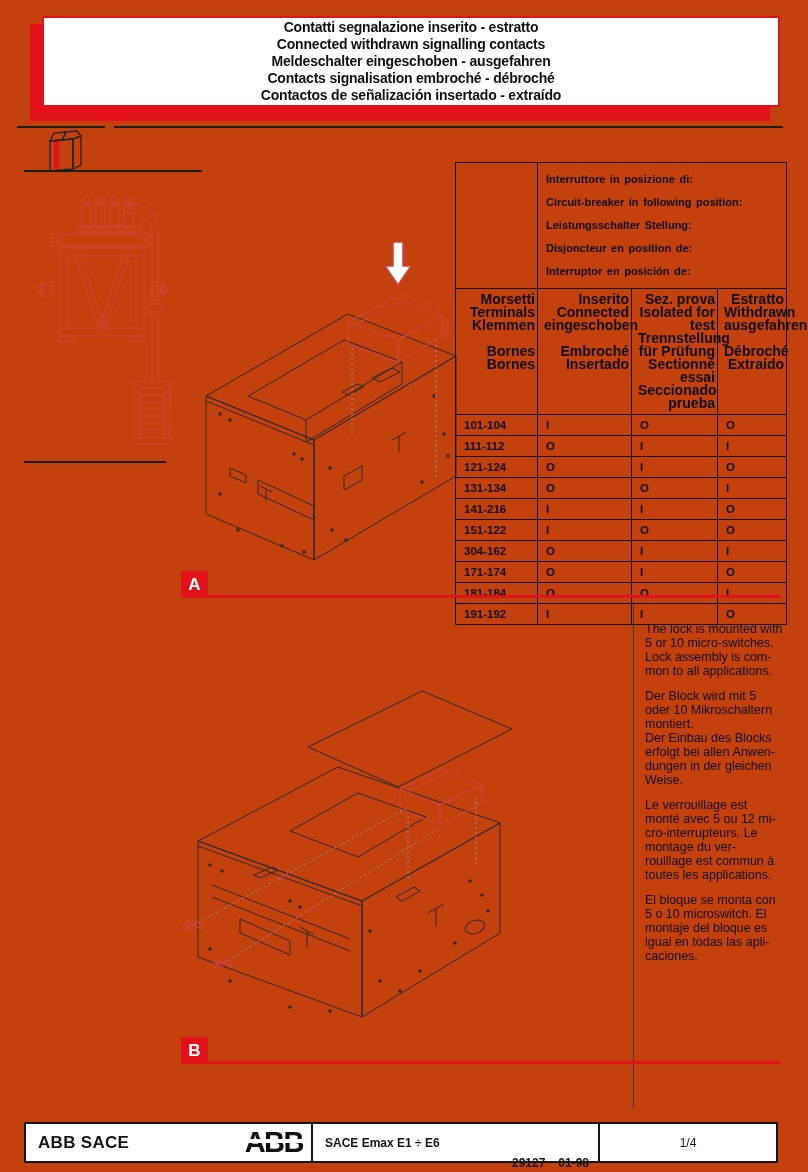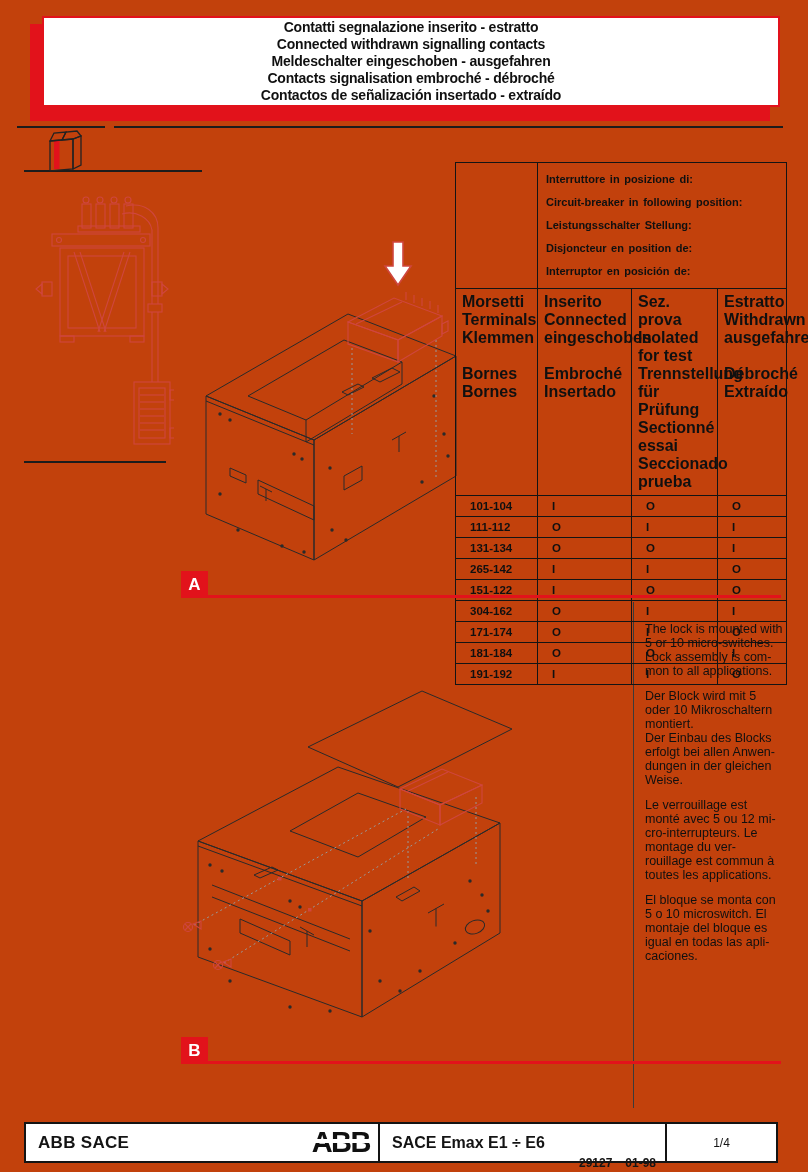--- a/index.html
+++ b/index.html
@@ -30,46 +30,46 @@
   .pkg{position:absolute;left:44px;top:128px;}
   .mech{position:absolute;left:22px;top:190px;}
   .figA{position:absolute;left:196px;top:228px;}
   .figB{position:absolute;left:170px;top:681px;}
 
   
   table.sig{position:absolute;left:455px;top:162px;width:331px;border-collapse:collapse;table-layout:fixed;}
   table.sig td{border:1.6px solid var(--ink);font-weight:bold;vertical-align:top;color:#101010;}
   td.pos-cell{font-size:11px;line-height:23px;padding:5px 4px 5px 8px;white-space:pre-line;word-spacing:1.5px;height:72px;}
   td.pos-empty{height:72px;}
-  tr.colhead td{font-size:16px;line-height:18px;padding:4px 2px 4px 6px;white-space:pre-line;height:87px;}
-  tr.datarow td{font-size:11.5px;height:18px;padding:1px 0 1px 14px;vertical-align:middle;}
+  tr.colhead td{font-size:14px;line-height:13px;padding:4px 2px 4px 6px;white-space:pre-line;height:87px;text-align:right;}
+  tr.datarow td{font-size:11.5px;height:18px;padding:1px 0 1px 8px;vertical-align:middle;}
 
   
   .seclabel{position:absolute;width:27px;height:27px;background:var(--red);color:#fff;
             font-weight:bold;font-size:17px;line-height:27px;text-align:center;z-index:3;}
   .secline{position:absolute;height:2.5px;background:var(--red);z-index:3;}
   .lineA{left:208px;top:595px;width:573px;}
   .lineB{left:208px;top:1061px;width:573px;}
   .labA{left:181px;top:571px;}
   .labB{left:181px;top:1037px;}
 
   
   .notes{position:absolute;left:645px;top:622px;width:142px;font-size:12.5px;line-height:14px;color:#101010;z-index:4;}
   .note{white-space:pre;margin:0 0 11px 0;}
 
   
   .footer{position:absolute;left:24px;top:1122px;width:754px;height:41px;border:2px solid var(--ink);
           box-sizing:border-box;display:flex;align-items:stretch;background:#fff;}
   .fcell{border-left:2px solid var(--ink);display:flex;align-items:center;box-sizing:border-box;}
-  .fcell.first{border-left:none;justify-content:space-between;width:352px;border-radius:9px;}
+  .fcell.first{border-left:none;justify-content:space-between;width:285px;border-radius:9px;}
   .company{font-size:17px;font-weight:bold;letter-spacing:0.3px;padding-left:12px;}
   .abb-logo{font-size:29px;font-weight:bold;letter-spacing:-1.5px;margin-right:8px;position:relative;line-height:1;color:#101010;}
   .abb-logo .stripe{position:absolute;left:-2px;right:-2px;top:11px;height:3.5px;background:#fff;}
   .fcell.product{width:190px;}
-  .product-label{font-size:16px;font-weight:bold;padding-left:12px;}
+  .product-label{font-size:12px;font-weight:bold;padding-left:12px;}
   .fcell.docnum{width:119px;justify-content:center;}
   .docnum-label{font-size:17px;font-weight:bold;}
   .fcell.codes{width:97px;justify-content:center;gap:13px;margin-top:39px;}
   .code-label,.date-label{font-size:12px;font-weight:bold;}
   .fcell.pageno{flex:1;justify-content:center;}
   .page-label{font-size:12px;}
 </style>
 </head>
 <body>
 
@@ -251,27 +251,33 @@
       <td>O</td>
       <td>O</td>
     </tr>
     <tr class="datarow">
       <td>111-112</td>
       <td>O</td>
       <td>I</td>
       <td>I</td>
     </tr>
     <tr class="datarow">
+      <td>121-124</td>
+      <td>O</td>
+      <td>I</td>
+      <td>O</td>
+    </tr>
+    <tr class="datarow">
       <td>131-134</td>
       <td>O</td>
       <td>O</td>
       <td>I</td>
     </tr>
     <tr class="datarow">
-      <td>265-142</td>
+      <td>141-216</td>
       <td>I</td>
       <td>I</td>
       <td>O</td>
     </tr>
     <tr class="datarow">
       <td>151-122</td>
       <td>I</td>
       <td>O</td>
       <td>O</td>
     </tr>

